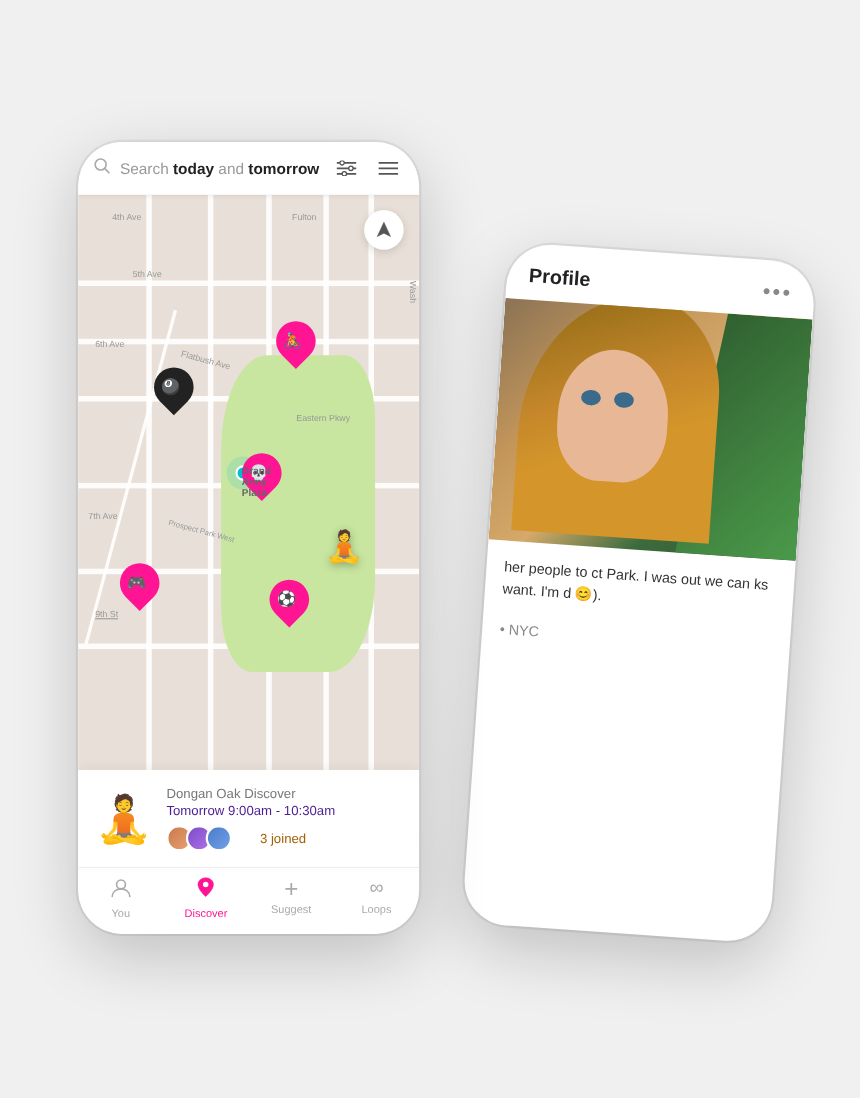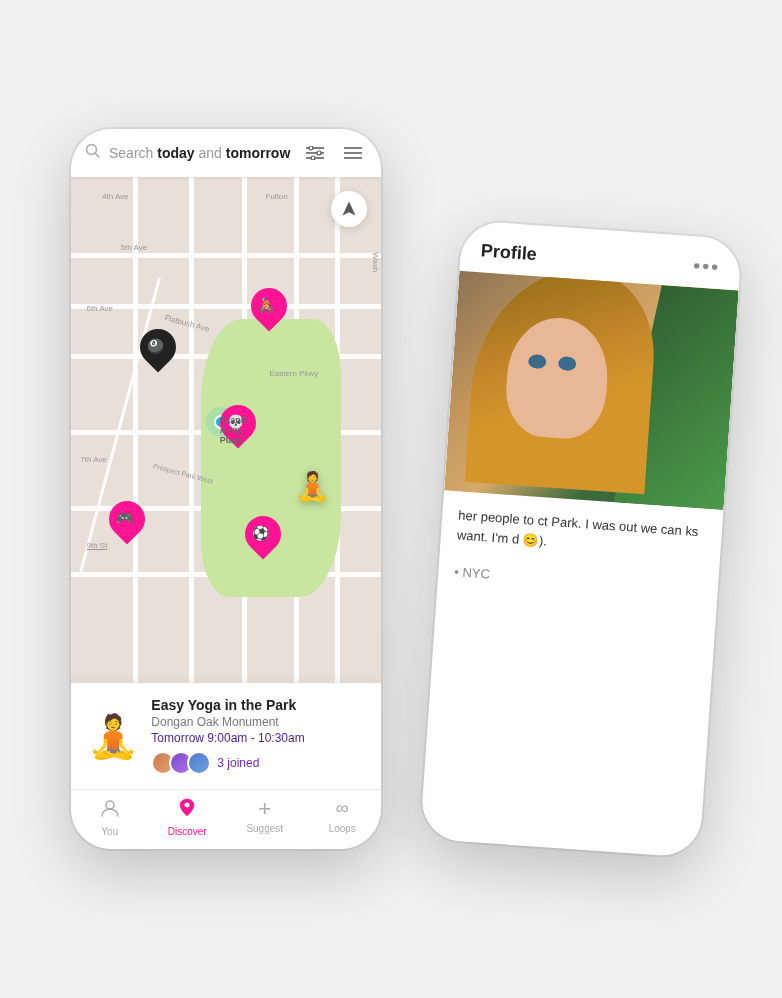--- a/index.html
+++ b/index.html
@@ -363,21 +363,22 @@
     }
 
     .attendee-avatar:first-child { margin-left: 0; }
 
     .avatar-1 { background: linear-gradient(135deg, #c97b4c, #e8a070); }
     .avatar-2 { background: linear-gradient(135deg, #7b4cc9, #b070e8); }
     .avatar-3 { background: linear-gradient(135deg, #4c7bc9, #70a0e8); }
 
     .attendee-count {
       font-size: 12px;
-      color: #6d28d9;
+      color: #a16207;
+      margin-left: 19px;
     }
 
     
     .bottom-nav {
       background: white;
       display: flex;
       justify-content: space-around;
       padding: 8px 0 12px;
       border-top: 1px solid #f0f0f0;
     }
@@ -556,22 +557,21 @@
         <div class="nav-btn">
           <svg width="16" height="16" viewBox="0 0 16 16" fill="none">
             <path d="M8 1L14 14L8 11L2 14L8 1Z" fill="#555" stroke="#555" stroke-width="0.5"></path>
           </svg>
         </div>
       </div>
 
       <div class="event-card">
         <div class="event-emoji">🧘</div>
         <div class="event-info">
-          <div class="event-title">Easy Yoga in the Park</div>
-          <div class="event-location">Dongan Oak Monument</div>
+          <div class="event-location">Dongan Oak Discover</div>
           <div class="event-time">Tomorrow 9:00am - 10:30am</div>
           <div class="event-attendees">
             <div class="attendee-avatars">
               <div class="attendee-avatar avatar-1"></div>
               <div class="attendee-avatar avatar-2"></div>
               <div class="attendee-avatar avatar-3"></div>
             </div>
             <span class="attendee-count">3 joined</span>
           </div>
         </div>

